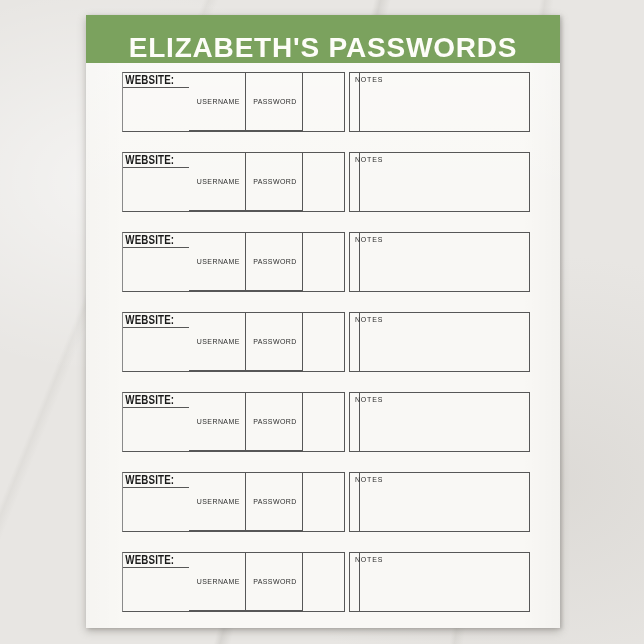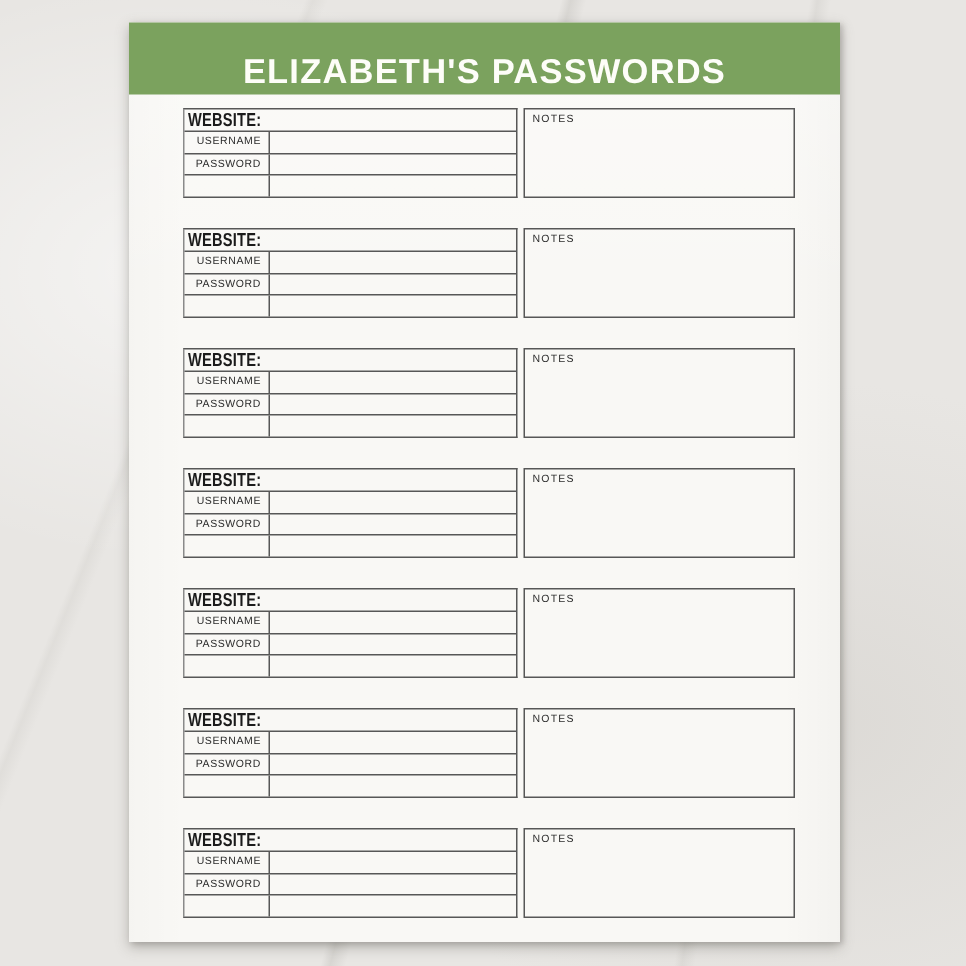--- a/index.html
+++ b/index.html
@@ -32,21 +32,21 @@
     position: absolute;
     left: 0; top: 0; right: 0;
     height: 48px;
     background: #7ba25e;
     display: flex;
     align-items: flex-end;
     justify-content: center;
   }
   .page-title {
     color: #fdfdf8;
-    font-size: 23px;
+    font-size: 28px;
     font-weight: 700;
     letter-spacing: 0.8px;
     line-height: 27px;
     padding-bottom: 2px;
     white-space: nowrap;
   }
   .content {
     position: absolute;
     left: 36px; top: 57px;
     width: 408px;
@@ -56,21 +56,21 @@
     height: 60px;
     margin-bottom: 20px;
   }
   .entry:last-child { margin-bottom: 0; }
   .entry-table {
     box-sizing: border-box;
     width: 223px;
     border: 1px solid #575757;
     border-left-color: #8a8a8a;
     display: flex;
-    flex-direction: column;
+    flex-direction: row;
     background: transparent;
   }
   .row { display: flex; box-sizing: border-box; }
   .row.website-row {
     height: 15px;
     border-bottom: 1px solid #575757;
     align-items: center;
   }
   .row.field-row {
     flex: 1;

